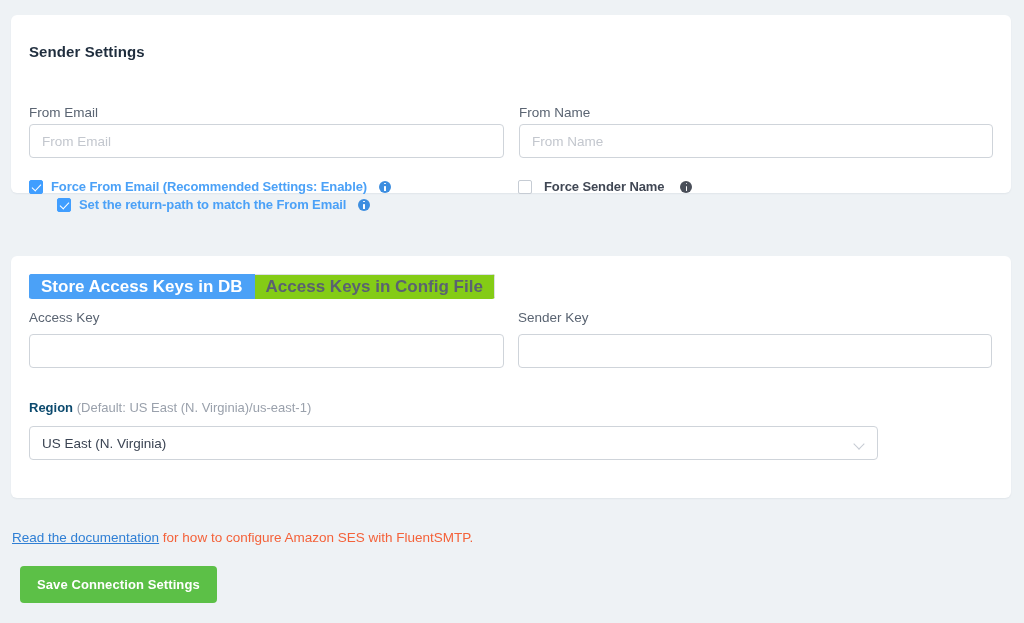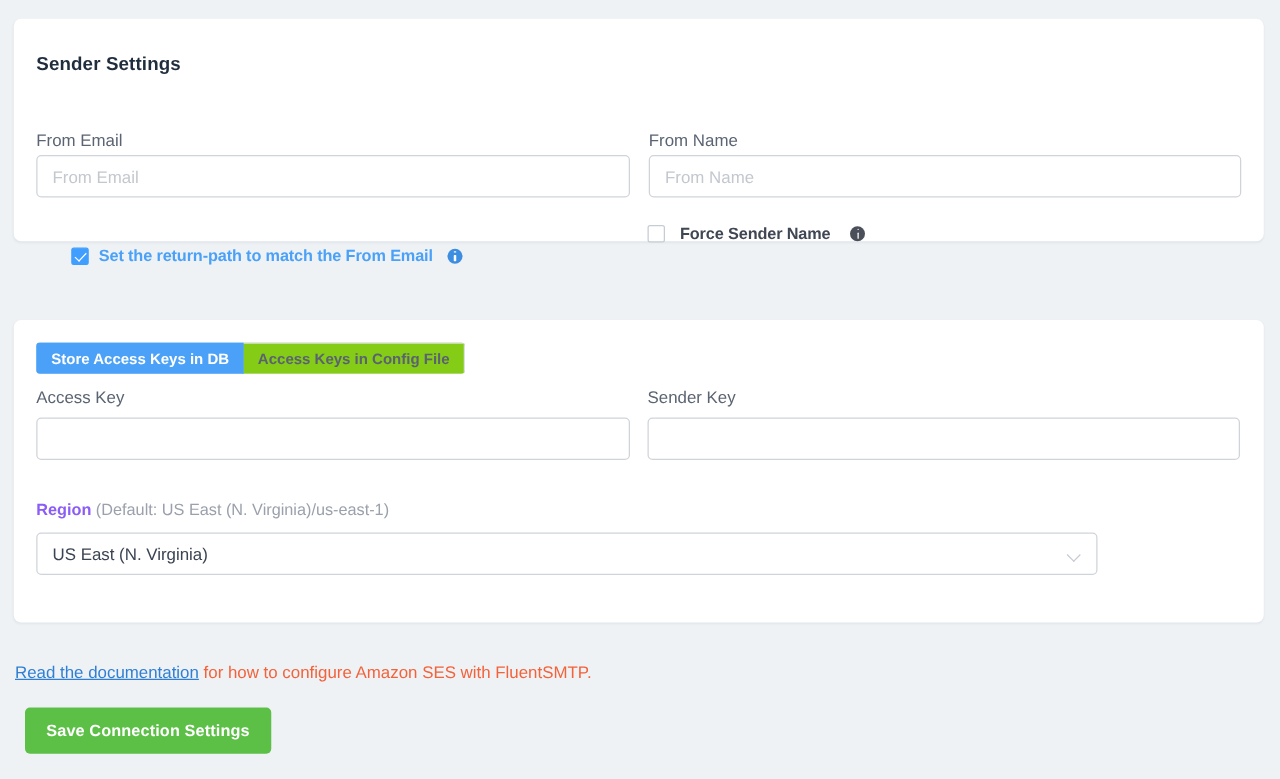--- a/index.html
+++ b/index.html
@@ -134,21 +134,21 @@
     height: 25px;
     border-radius: 3px;
     overflow: hidden;
   }
   .tab {
     display: flex;
     align-items: center;
     justify-content: center;
     height: 23px;
     padding: 12px 11px;
-    font-size: 12px;
+    font-size: 17px;
     font-weight: bold;
     cursor: pointer;
     border: 1px solid #dcdfe6;
     white-space: nowrap;
   }
   .tab.active {
     background: #4ba1f7;
     border-color: #4ba1f7;
     color: #ffffff;
   }
@@ -158,21 +158,21 @@
     border-left: none;
   }
 
   
   .region-line {
     position: absolute;
     left: 29px; top: 400px;
     font-size: 13px;
     white-space: nowrap;
   }
-  .region-strong { color: #8b5cf6; font-weight: bold; }
+  .region-strong { color: #0c4a6e; font-weight: bold; }
   .region-note { color: #9aa1ac; }
 
   
   .select-box {
     position: absolute;
     left: 29px; top: 426px;
     width: 849px; height: 34px;
     border: 1px solid #cfd4da;
     border-radius: 4px;
     background: #fff;
@@ -240,20 +240,25 @@
   <div class="card" id="card-sender">
 
     <div class="card-title">Sender Settings</div>
 
     <div class="field-label" style="left:18px; top:90px;">From Email</div>
     <input class="text-input" style="left: 18px; top: 109px; width: 475px;" type="text" placeholder="From Email" value="">
 
     <div class="field-label" style="left:508px; top:90px;">From Name</div>
     <input class="text-input" style="left: 508px; top: 109px; width: 474px;" type="text" placeholder="From Name">
 
+    <div class="cb-row" style="left:18px; top:164px;">
+      <span class="cb-box checked"></span>
+      <span class="cb-label blue">Force From Email (Recommended Settings: Enable)</span>
+      <span class="info-ico blue"></span>
+    </div>
 
     <div class="cb-row" style="left:18px; top:182px;padding-left:28px;">
       <span class="cb-box checked"></span>
       <span class="cb-label blue">Set the return-path to match the From Email</span>
       <span class="info-ico blue"></span>
     </div>
 
     <div class="cb-row" style="left:507px; top:164px;gap:12px;">
       <span class="cb-box"></span>
       <span class="cb-label dark">Force Sender Name</span>

